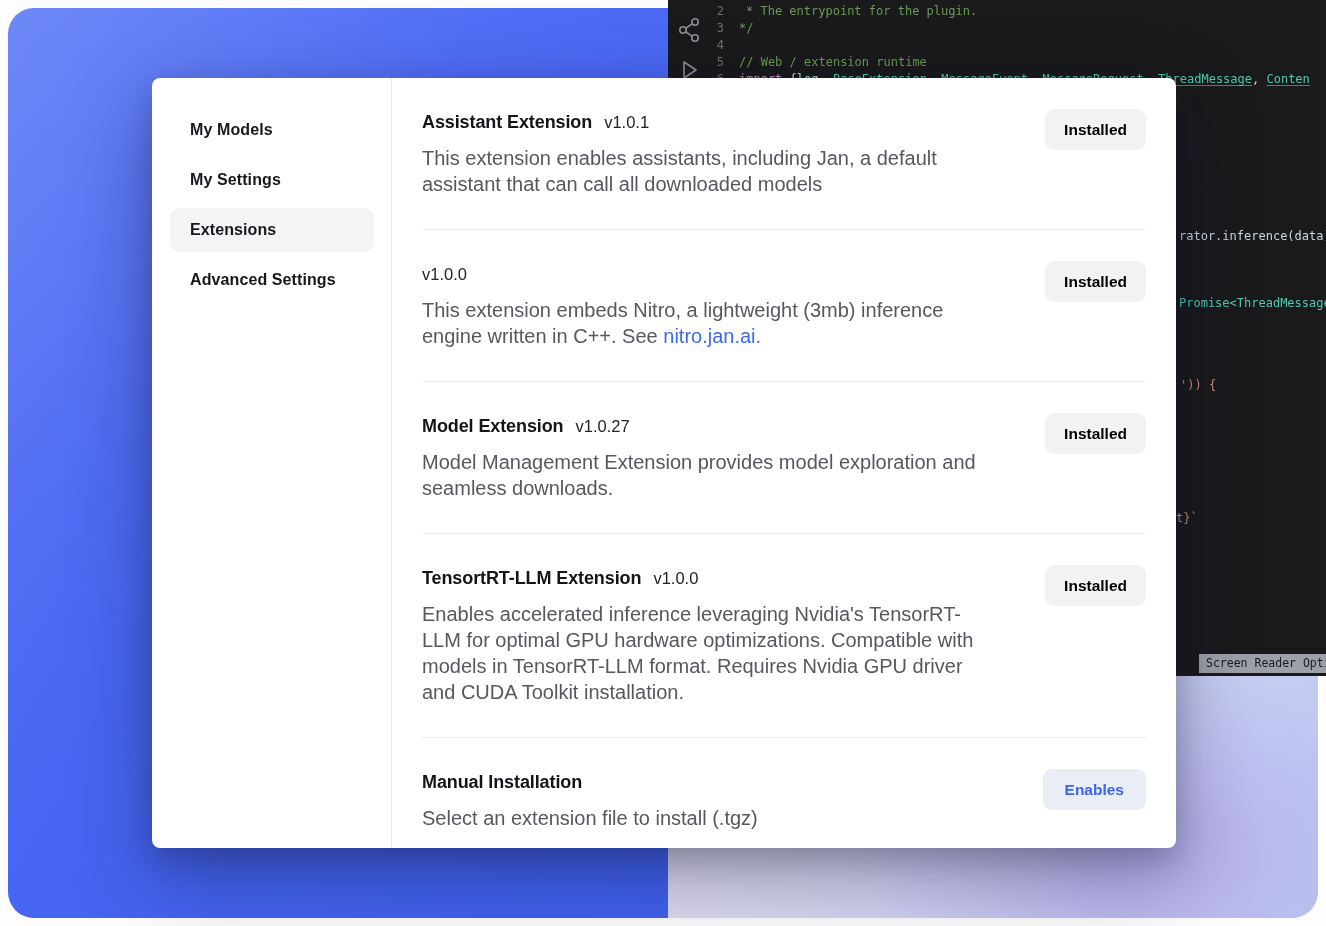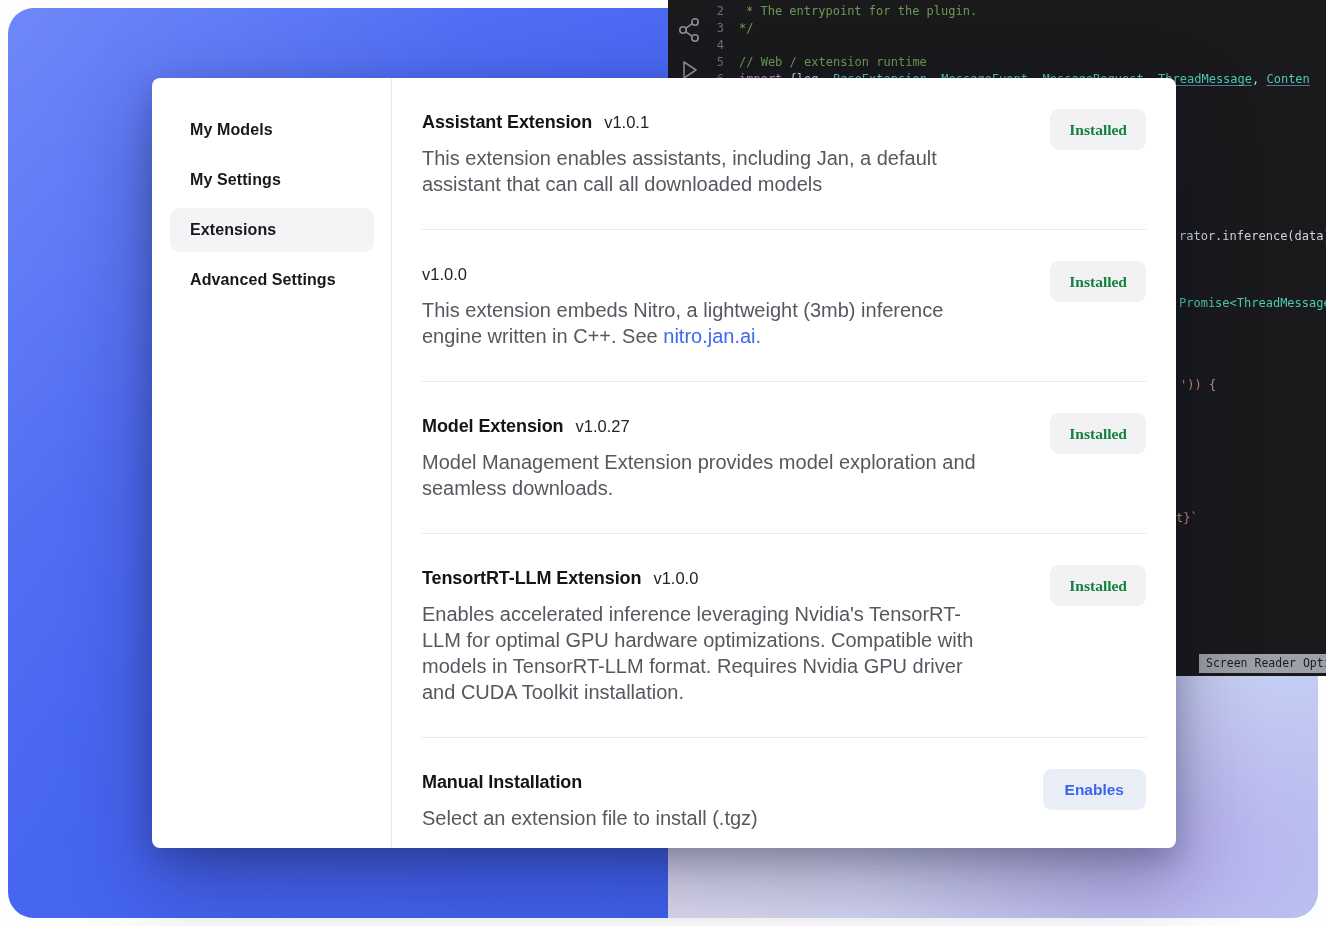--- a/index.html
+++ b/index.html
@@ -80,21 +80,21 @@
   .ext-info { flex: 1; padding-right: 24px; }
   .title-line { display: flex; align-items: baseline; gap: 12px; line-height: 27px; }
   .ext-title { margin: 0; font-size: 18px; font-weight: 700; color: #141519; letter-spacing: -.1px; }
   .ext-ver { font-size: 16.5px; color: #212329; }
   .ext-desc { margin: 9px 0 0; font-size: 20px; line-height: 26px; color: #56585f; max-width: 585px; }
   .ext-link { color: #3e68f0; text-decoration: none; cursor: pointer; }
   .btn {
     flex: none; border: none; border-radius: 9px; height: 41px; cursor: pointer;
     font-family: "Liberation Sans", sans-serif; font-size: 15.5px; font-weight: 600;
   }
-  .btn.installed { background: #f2f2f4; color: #15803d; padding: 0 19px; font-family: Liberation Serif, serif; }
+  .btn.installed { background: #f2f2f4; color: #000000; padding: 0 19px; }
   .btn.select { background: #e9edf6; color: #3e63f0; padding: 0 22px; font-weight: 700; }
 </style>
 </head>
 <body>
 
 <div class="stage">
 
   <div class="window">
     <div class="blue-panel"></div>
   </div>

